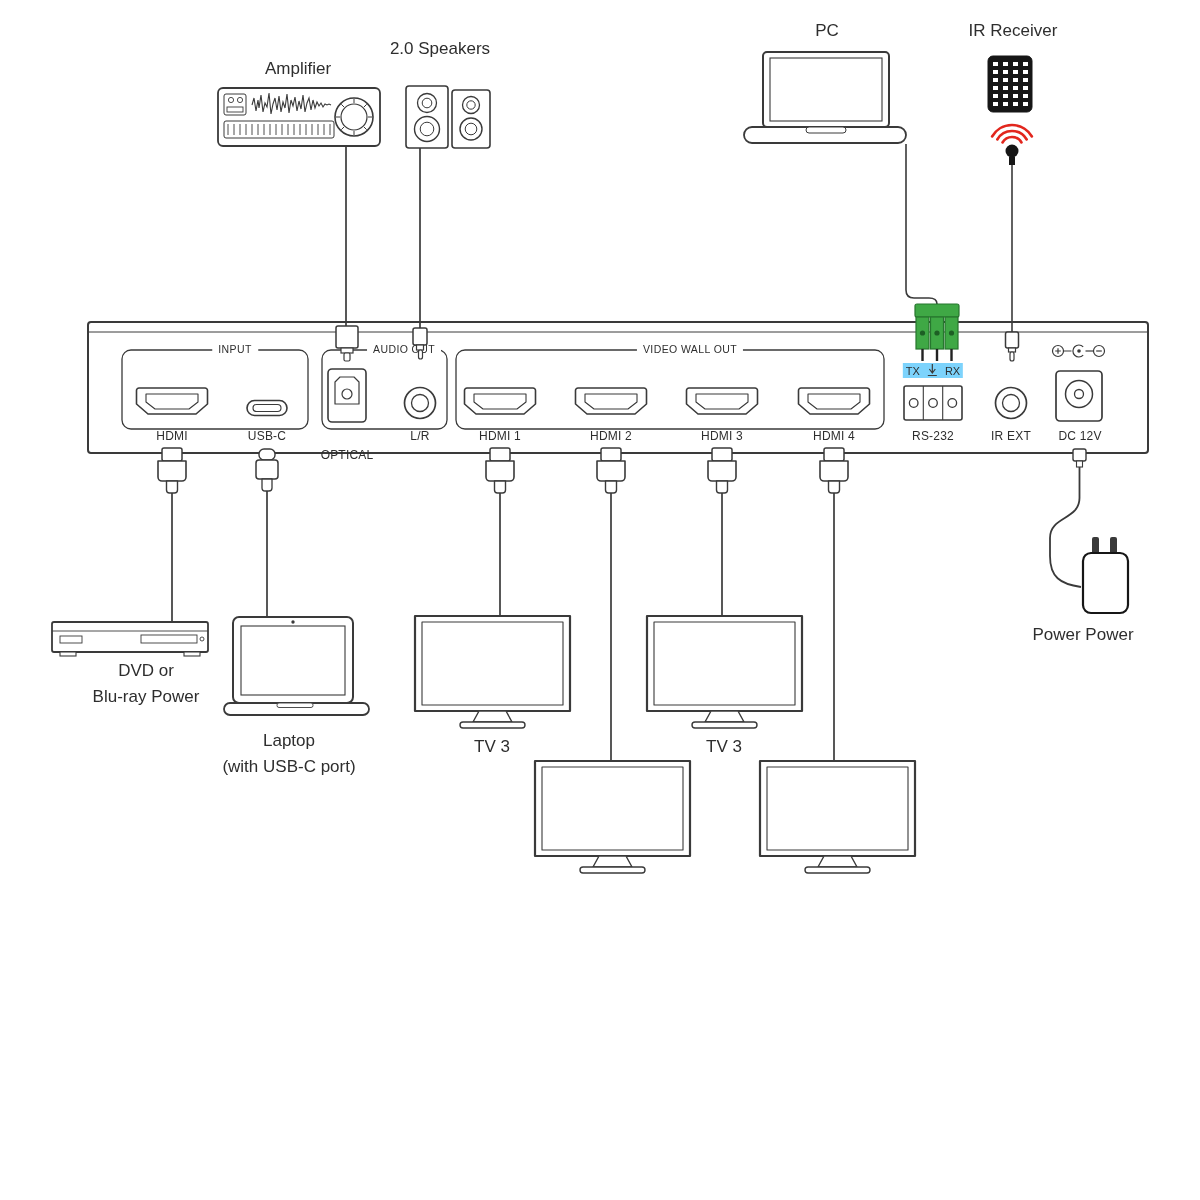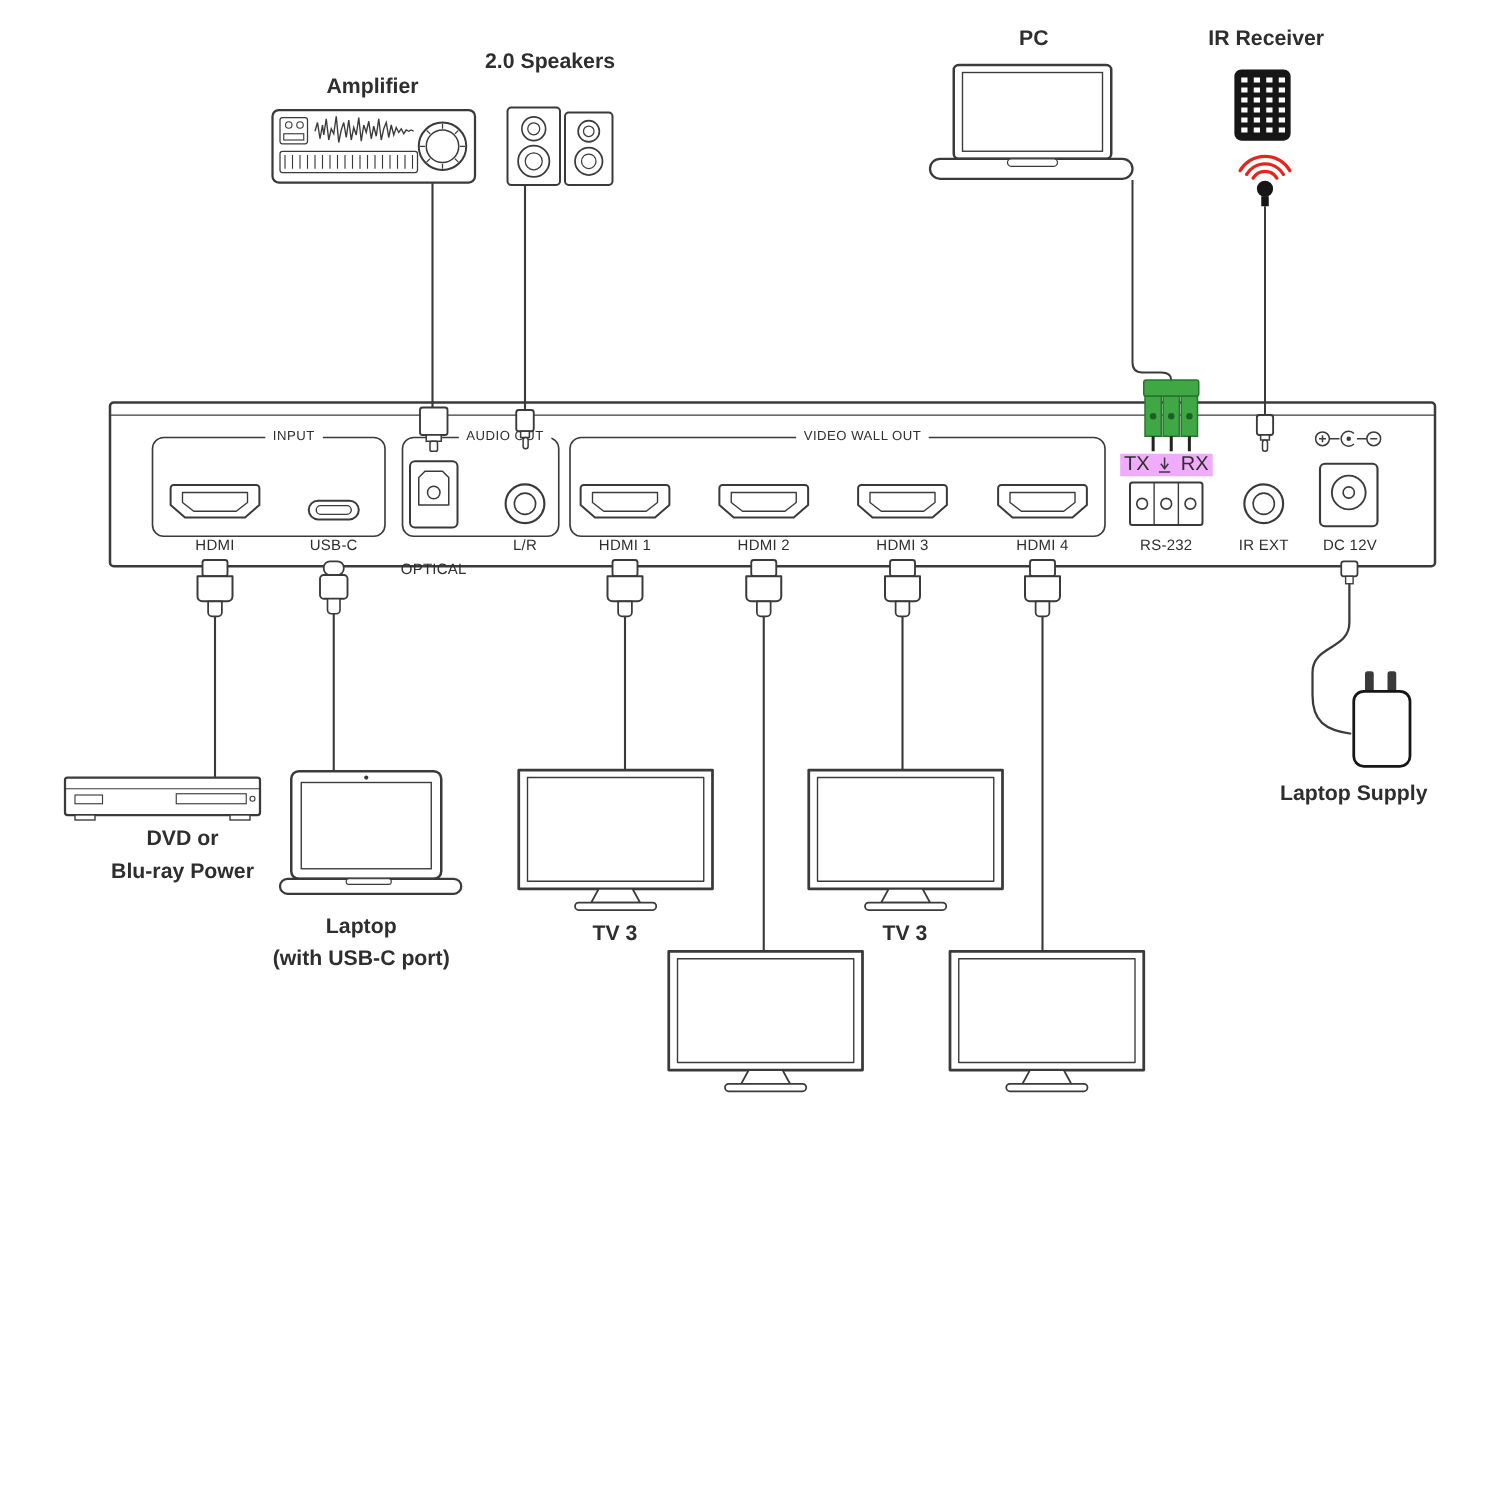--- a/index.html
+++ b/index.html
@@ -6,24 +6,24 @@
   html,body { background:#ffffff; }
   body {
     width:1200px; height:1200px; position:relative; overflow:hidden;
     font-family:"Liberation Sans", sans-serif; color:#2e2e2e;
   }
   .stage { position:absolute; left:0; top:0; width:1200px; height:1200px; }
   svg.layer { position:absolute; left:0; top:0; }
   .base    { z-index:1; }
   .overlay { z-index:3; }
   .lbl { position:absolute; transform:translateX(-50%); white-space:nowrap; z-index:2; text-align:center; }
-  .dev  { font-size:17px;font-weight:bold; }
+  .dev  { font-size:17px; }
   .port { font-size:12px; letter-spacing:.2px; }
   .sect { font-size:10.5px; letter-spacing:.4px; background:#fff; padding:0 6px; line-height:13px;margin-left:20px; }
-  .txrx { display:flex; align-items:center; gap:7px; font-size:16px; background:#f0abfc; padding:0 3px; }
+  .txrx { display:flex; align-items:center; gap:7px; font-size:11px; background:#7dd3fc; padding:0 3px; }
 </style>
 </head>
 <body>
 
 <div class="stage">
 
   <svg class="layer base" width="1200" height="1200" viewBox="0 0 1200 1200">
     <defs>
       <g id="hdmiport" stroke="#3a3a3a" fill="#fff" stroke-linejoin="round">
         <path d="M-33,-13 H33 A2.5,2.5 0 0 1 35.5,-10.5 V3 L24,13 H-24 L-35.5,3 V-10.5 A2.5,2.5 0 0 1 -33,-13 Z" stroke-width="1.6"></path>
@@ -227,21 +227,21 @@
   <div class="lbl port" style="left:933px;top:429px">RS-232</div>
   <div class="lbl port" style="left:1011px;top:429px">IR EXT</div>
   <div class="lbl port" style="left:1080px;top:429px">DC 12V</div>
 
   <div class="lbl dev" style="left:146px;top:661px">DVD or</div>
   <div class="lbl dev" style="left:146px;top:687px">Blu-ray Power</div>
   <div class="lbl dev" style="left:289px;top:731px">Laptop</div>
   <div class="lbl dev" style="left:289px;top:757px">(with USB-C port)</div>
   <div class="lbl dev" style="left:492px;top:737px">TV 3</div>
   <div class="lbl dev" style="left:724px;top:737px">TV 3</div>
-  <div class="lbl dev" style="left:1083px;top:625px">Laptop Supply</div>
+  <div class="lbl dev" style="left:1083px;top:625px">Power Power</div>
 
   <svg class="layer overlay" width="1200" height="1200" viewBox="0 0 1200 1200">
 
     <g stroke="#3a3a3a">
       <line x1="346" y1="146" x2="346" y2="326" stroke-width="1.7"></line>
       <rect x="336" y="326" width="22" height="22" rx="2" fill="#fff" stroke-width="1.5"></rect>
       <rect x="341" y="348" width="12" height="5" fill="#fff" stroke-width="1.2"></rect>
       <rect x="344" y="353" width="6" height="8" rx="1.5" fill="#fff" stroke-width="1.2"></rect>
     </g>
 

